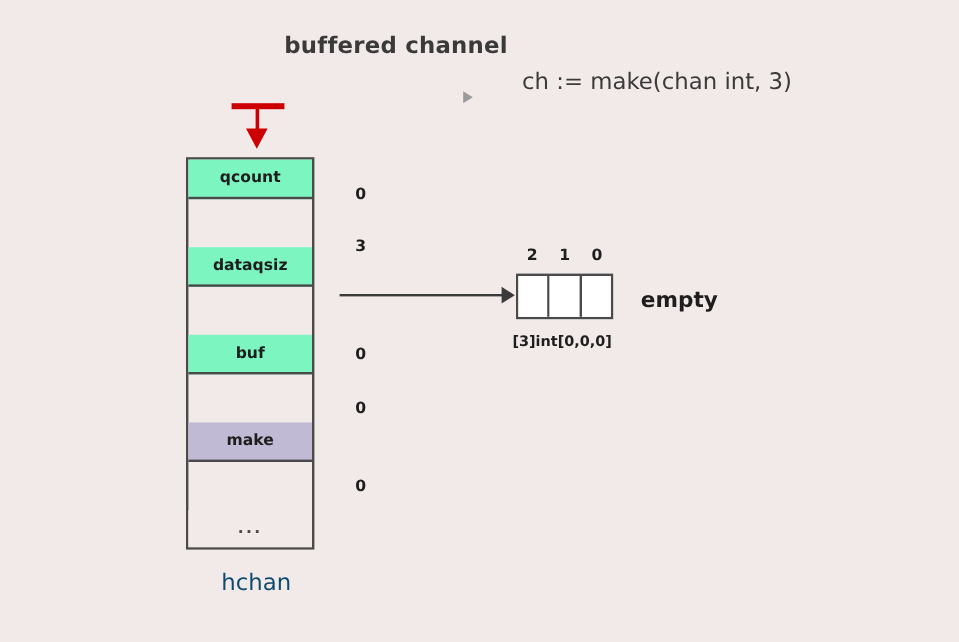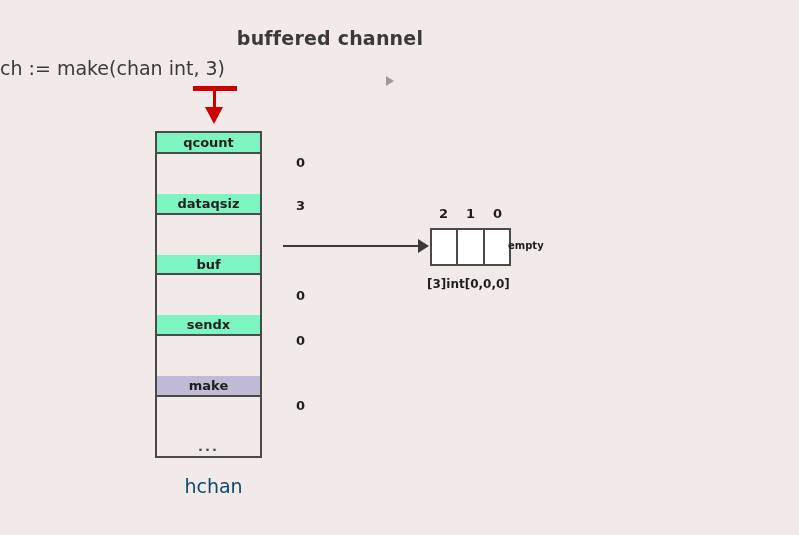--- a/index.html
+++ b/index.html
@@ -36,21 +36,21 @@
     font-weight: bold;
   }
   .title-line1 .reg {
     font-weight: bold;
   }
   .title-line2 {
     position: absolute;
     left: 0;
     top: 57px;
     width: 660px;
-    text-align: left;
+    text-align: right;
     font-size: 19px;
     color: #3a3a3a;
     font-weight: normal;
     white-space: nowrap;
   }
 
   
   .cursor-tri {
     position: absolute;
     left: 386px;
@@ -199,23 +199,23 @@
     position: absolute;
     left: 427px;
     top: 277px;
     font-size: 12px;
     font-weight: bold;
     color: #1e1e1e;
     white-space: nowrap;
   }
   .empty-label {
     position: absolute;
-    left: 508px;
+    left: 534px;
     top: 240px;
-    font-size: 10px;
+    font-size: 18px;
     font-weight: bold;
     color: #1e1e1e;
     white-space: nowrap;
   }
 </style>
 </head>
 <body>
 
 <div id="canvas">
 
@@ -231,23 +231,20 @@
 
   <div class="struct-box">
     <div class="struct-row green">
         <span>qcount</span>
       </div>
     <div class="struct-row green">
         <span>dataqsiz</span>
       </div>
     <div class="struct-row green">
         <span>buf</span>
-      </div>
-    <div class="struct-row green">
-        <span>sendx</span>
       </div>
     <div class="struct-row purple">
         <span>make</span>
       </div>
     <div class="struct-row plain">
         <span>...</span>
       </div>
   </div>
 
   <div class="hchan-label">hchan</div>

